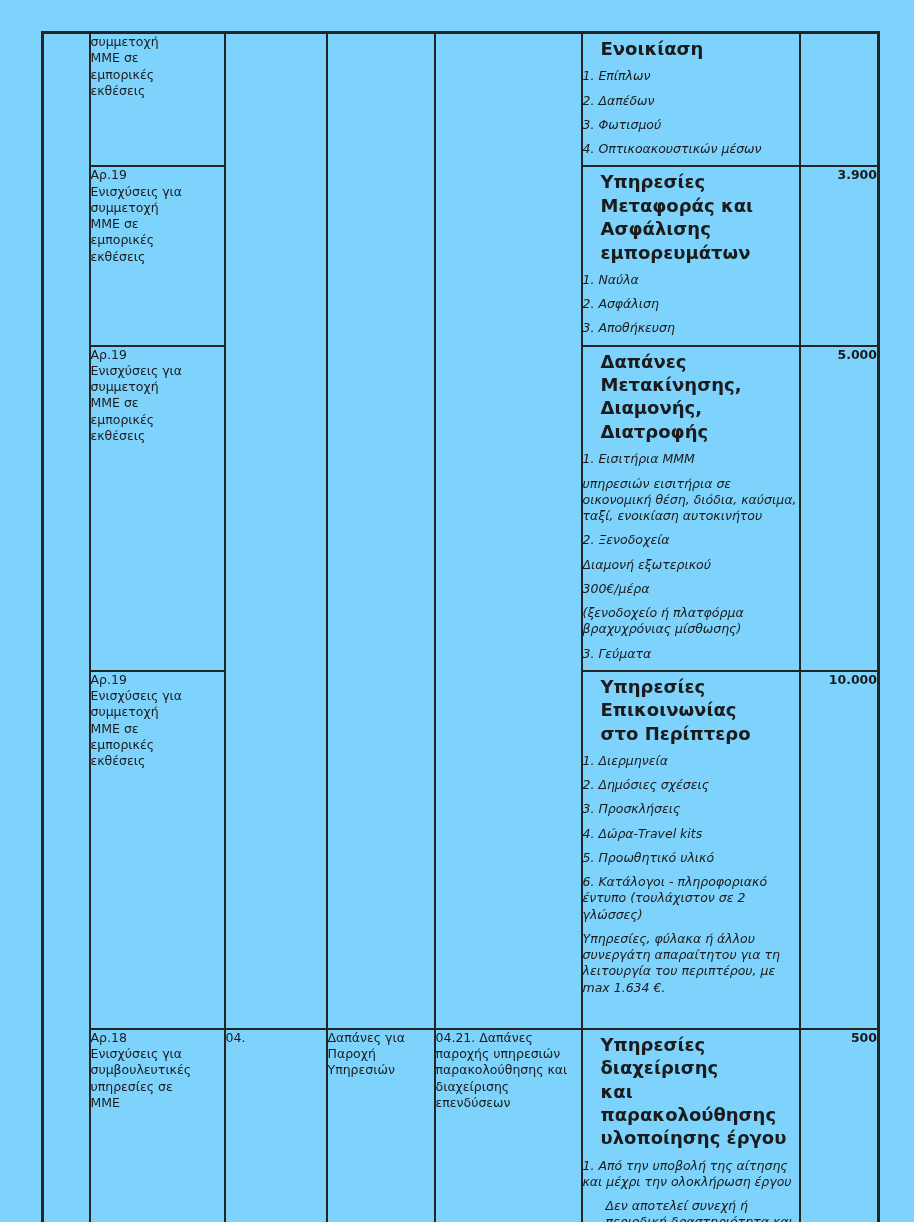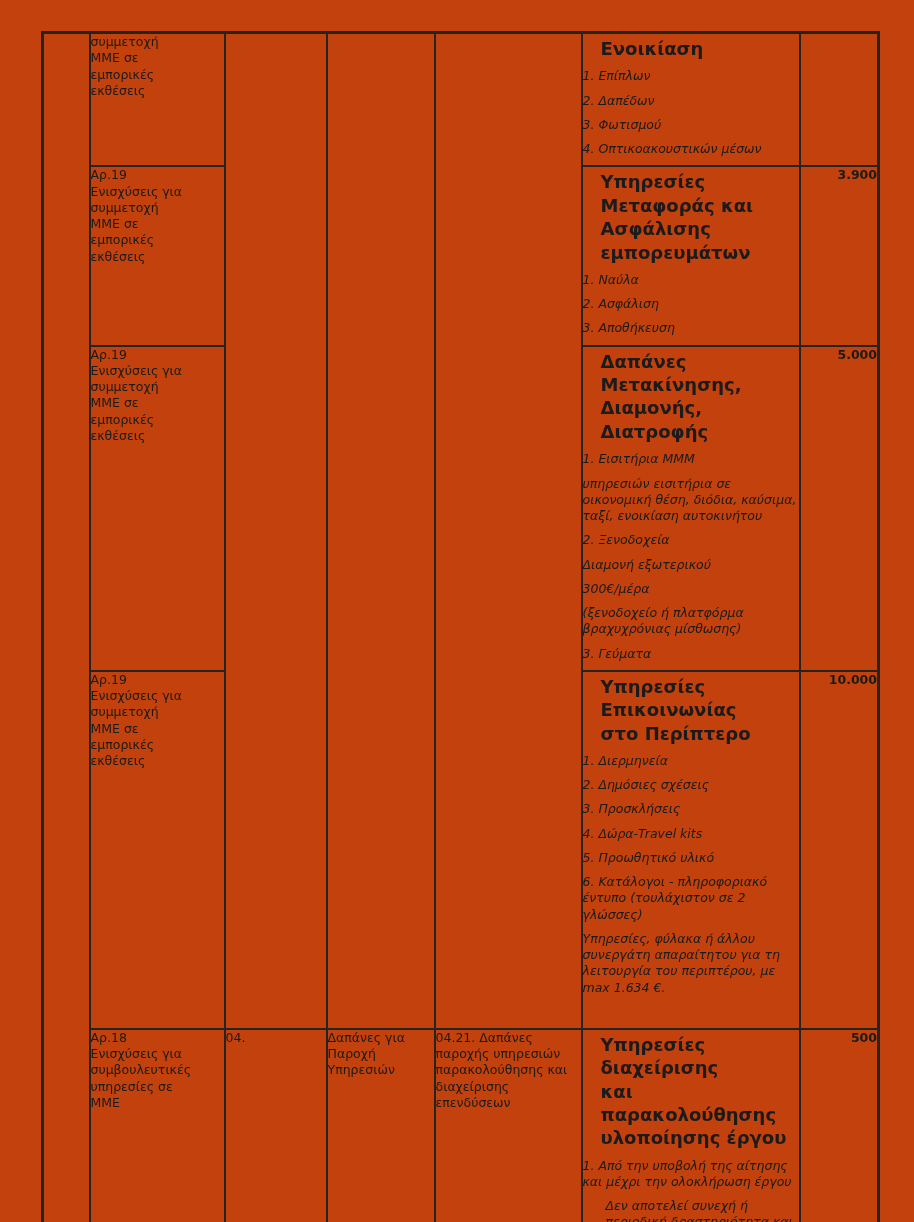--- a/index.html
+++ b/index.html
@@ -5,21 +5,21 @@
   html, body { margin: 0; padding: 0; }
   body {
     width: 914px; height: 1222px;
     background: #ffffff;
     font-family: "DejaVu Sans", "Liberation Sans", sans-serif;
     color: #1b1b1b;
   }
   .page {
     position: relative;
     width: 914px; height: 1222px;
-    background: #c2410c;
+    background: #7dd3fc;
     overflow: hidden;
   }
   table.doc {
     position: absolute;
     left: 41px; top: 31px;
     width: 836px;
     border-collapse: collapse;
     table-layout: fixed;
     border: 3px solid #242424;
   }

